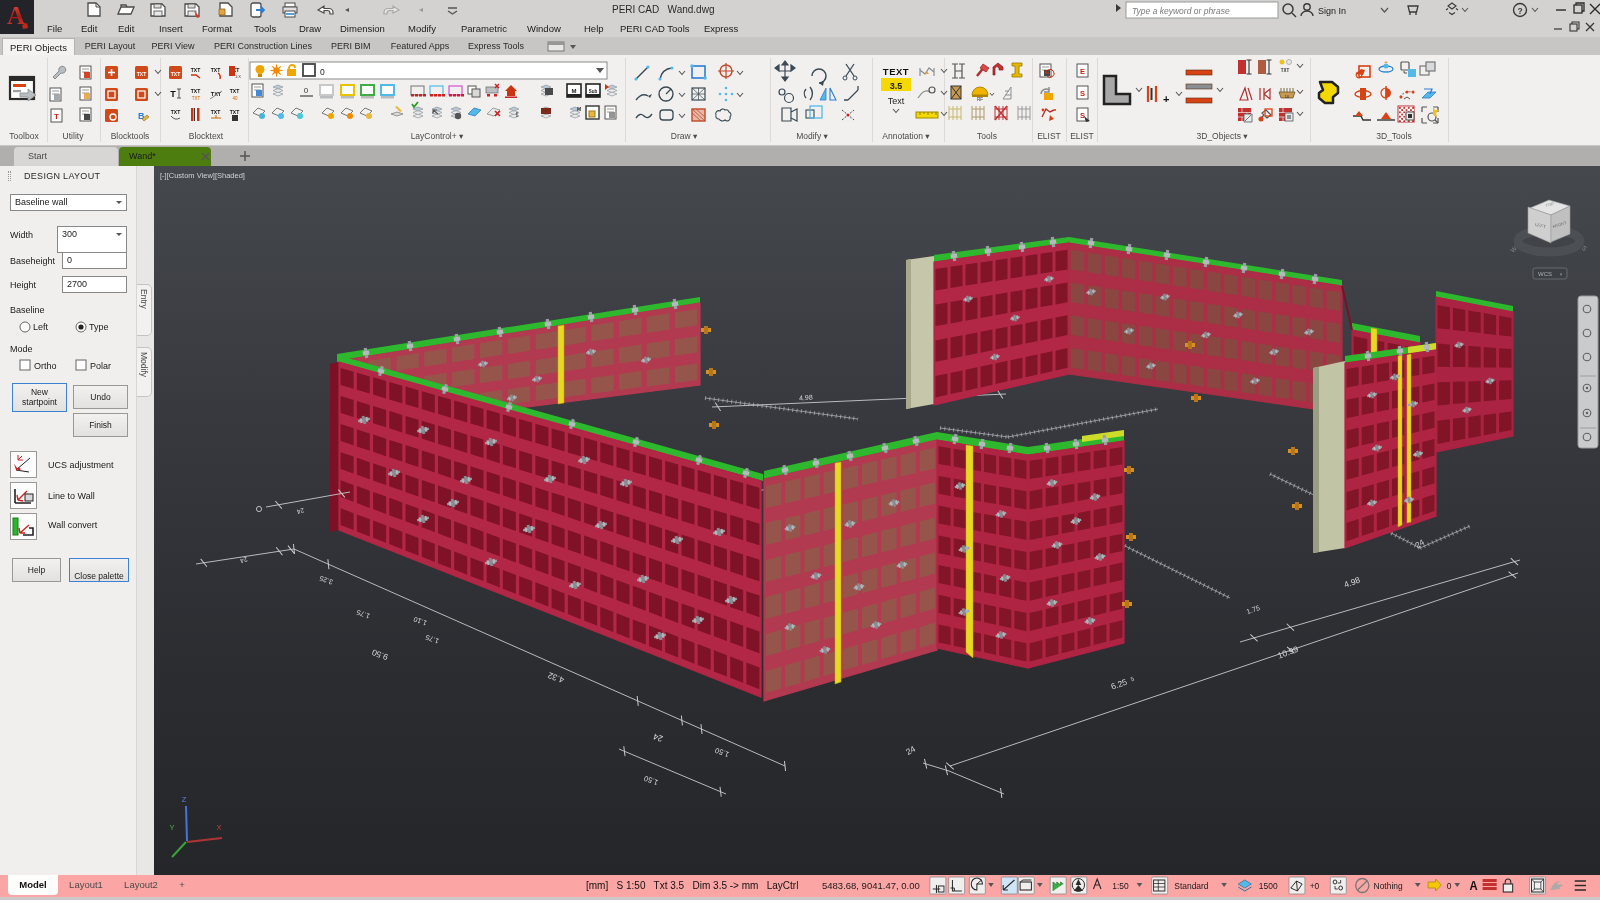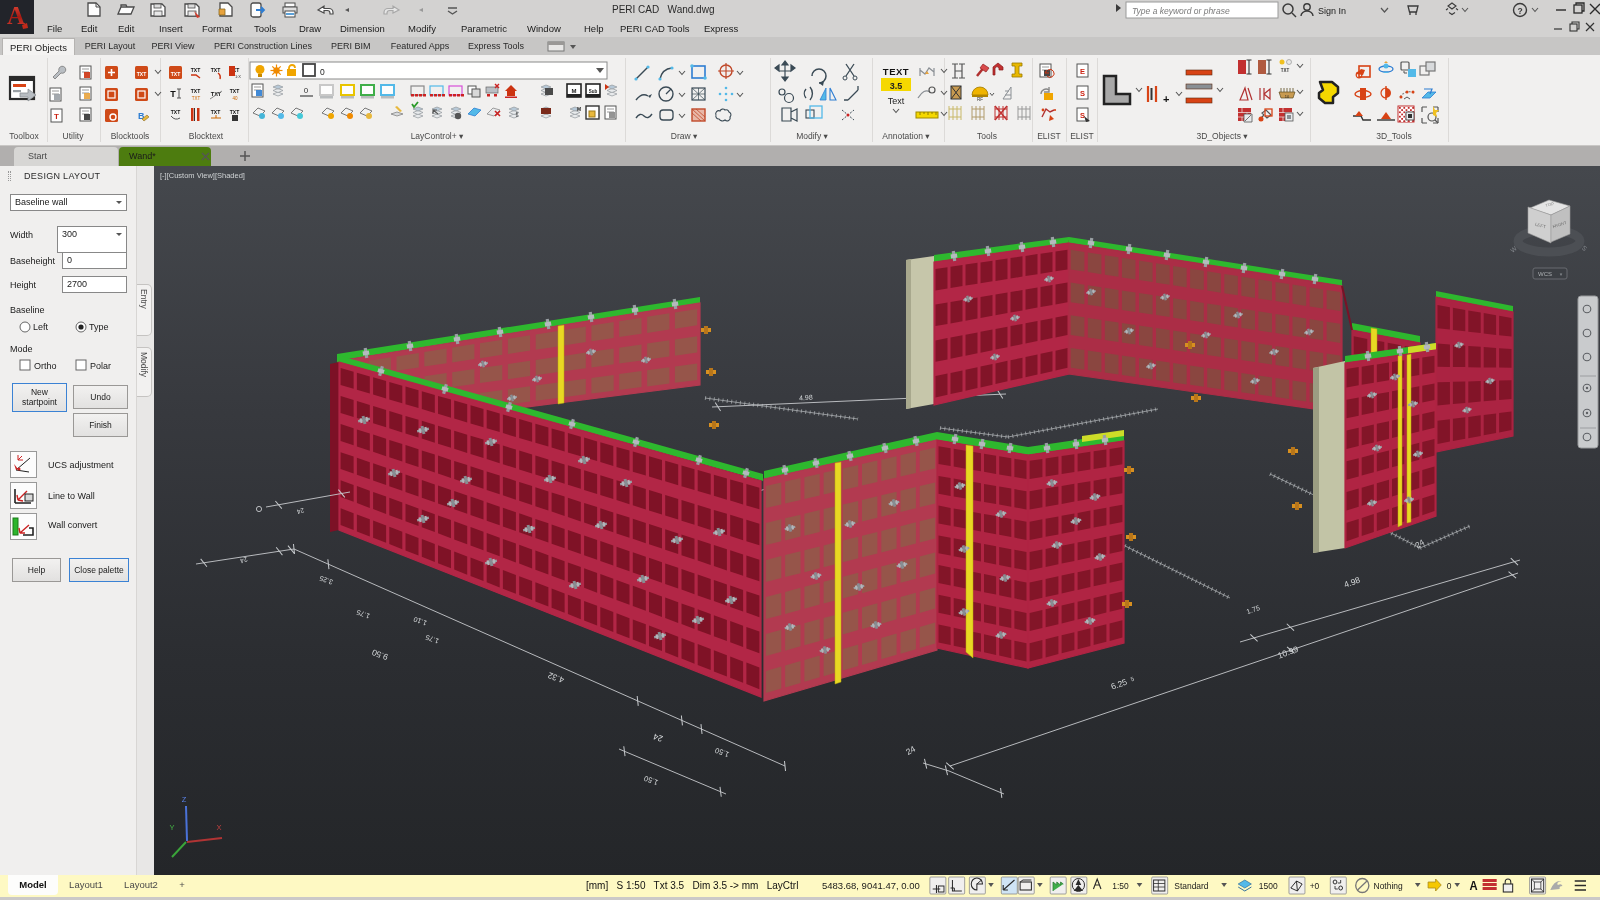--- a/index.html
+++ b/index.html
@@ -15,21 +15,21 @@
 #ribbon { position:absolute; left:0; top:55px; width:1600px; height:91px; background:#f1f0ef; border-bottom:1px solid #c9c7c5; }
 .gdiv { position:absolute; top:3px; height:84px; width:1px; background:#dcdad8; }
 .glabel { position:absolute; top:76px; text-align:center; font-size:8.5px; color:#4a4a4a; }
 #doctabs { position:absolute; left:0; top:146px; width:1600px; height:20px; background:#b1afae; }
 .dtab { position:absolute; top:1px; height:19px; border-radius:4px 4px 0 0; font-size:9px; padding-top:4px; }
 #panel { position:absolute; left:0; top:166px; width:137px; height:709px; background:#f0efee; border-right:1px solid #d8d6d4; font-size:9px; color:#1a1a1a; }
 #sidetabs { position:absolute; left:137px; top:166px; width:17px; height:709px; background:#e8e7e6; }
 .vtab { position:absolute; left:0; width:15px; background:#f2f1f0; border:1px solid #c5c3c1; border-left:none; border-radius:0 5px 5px 0; }
 .vtab span { position:absolute; left:2px; top:4px; font-size:8.5px; color:#4a4a4a; writing-mode:vertical-rl; }
 #viewport { position:absolute; left:154px; top:166px; width:1446px; height:709px; }
-#statusbar { position:absolute; left:0; top:875px; width:1600px; height:22px; background:#fef9c3; font-size:9px; color:#1a1a1a; }
+#statusbar { position:absolute; left:0; top:875px; width:1600px; height:22px; background:#fca5a5; font-size:9px; color:#1a1a1a; }
 #statusbottom { position:absolute; left:0; top:897px; width:1600px; height:3px; background:#cbc9c8; }
 .mtab { position:absolute; top:0; height:20px; padding-top:4px; font-size:9.5px; color:#4a4a4a; border-radius:0 0 4px 4px; }
 .lbl { position:absolute; }
 .inp { position:absolute; background:#fff; border:1px solid #888; font-size:9px; padding:2px 0 0 4px; }
 .btn { position:absolute; background:linear-gradient(#f2f1f0,#e2e1e0); border:1px solid #9a9896; text-align:center; font-size:8.5px; color:#1a1a1a; }
 .chev:after { content:""; position:absolute; right:4px; top:6px; border:3.5px solid transparent; border-top-color:#555; }
 #paneltitle { position:absolute; left:24px; top:5px; font-size:9px; color:#2a2a2a; letter-spacing:0.3px; }
 .icbtn { position:absolute; left:10px; width:27px; height:27px; background:#fcfcfc; border:1px solid #999; }
 </style></head><body>
 <div id="app">
@@ -724,21 +724,21 @@
           <rect x="14" y="11" width="8" height="7" fill="#d8d8d8" stroke="#222"></rect>
         </svg></div>
     <div class="lbl" style="left:48px;top:325px">Line to Wall</div>
     <div class="icbtn" style="top:347px"><svg width="25" height="25">
           <rect x="2" y="4" width="5" height="17" fill="#2db52d" stroke="#1a7a1a"></rect>
           <path d="M9 19 l9 -8 m-9 8 l-1 -5 m1 5 l5 0" stroke="#c22" stroke-width="1.4"></path>
           <path d="M12 21 h10 v-7 h-4" fill="none" stroke="#222" stroke-width="1.6"></path>
         </svg></div>
     <div class="lbl" style="left:48px;top:354px">Wall convert</div>
     <div class="btn" style="left:12px;top:392px;width:49px;height:24px;padding-top:6px">Help</div>
-    <div class="btn" style="left:69px;top:392px;width:60px;height:24px;border:1.5px solid #3b82d4;padding-top:6px">Close palette</div>
+    <div class="btn" style="left:69px;top:392px;width:60px;height:24px;border:1.5px solid #3b82d4;padding-top:12px">Close palette</div>
   </div>
   <div id="sidetabs">
     <div class="vtab" style="top:118px;height:52px">
         <span>Entry</span>
       </div>
     <div class="vtab" style="top:181px;height:50px">
         <span>Modify</span>
       </div>
   </div>
   <svg id="viewport" width="1446" height="709" viewBox="154 166 1446 709">

